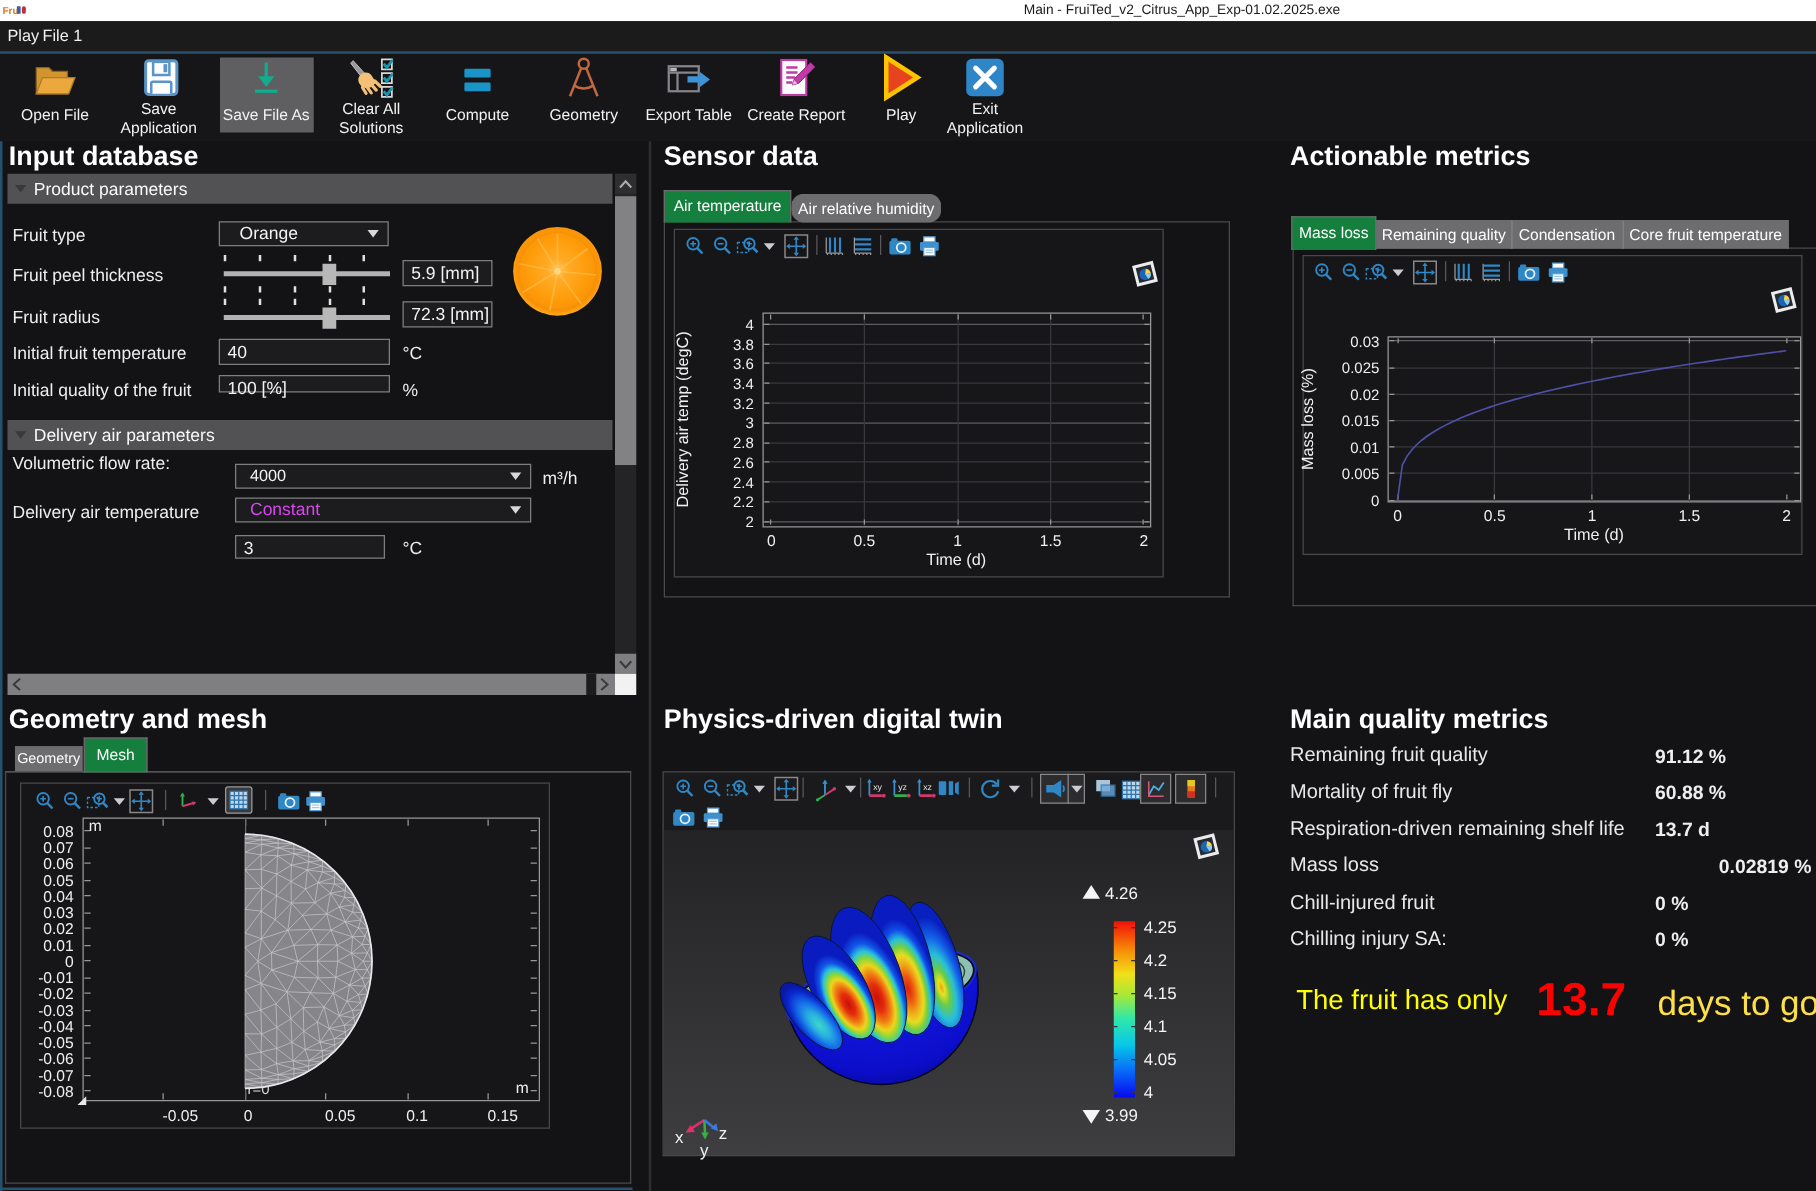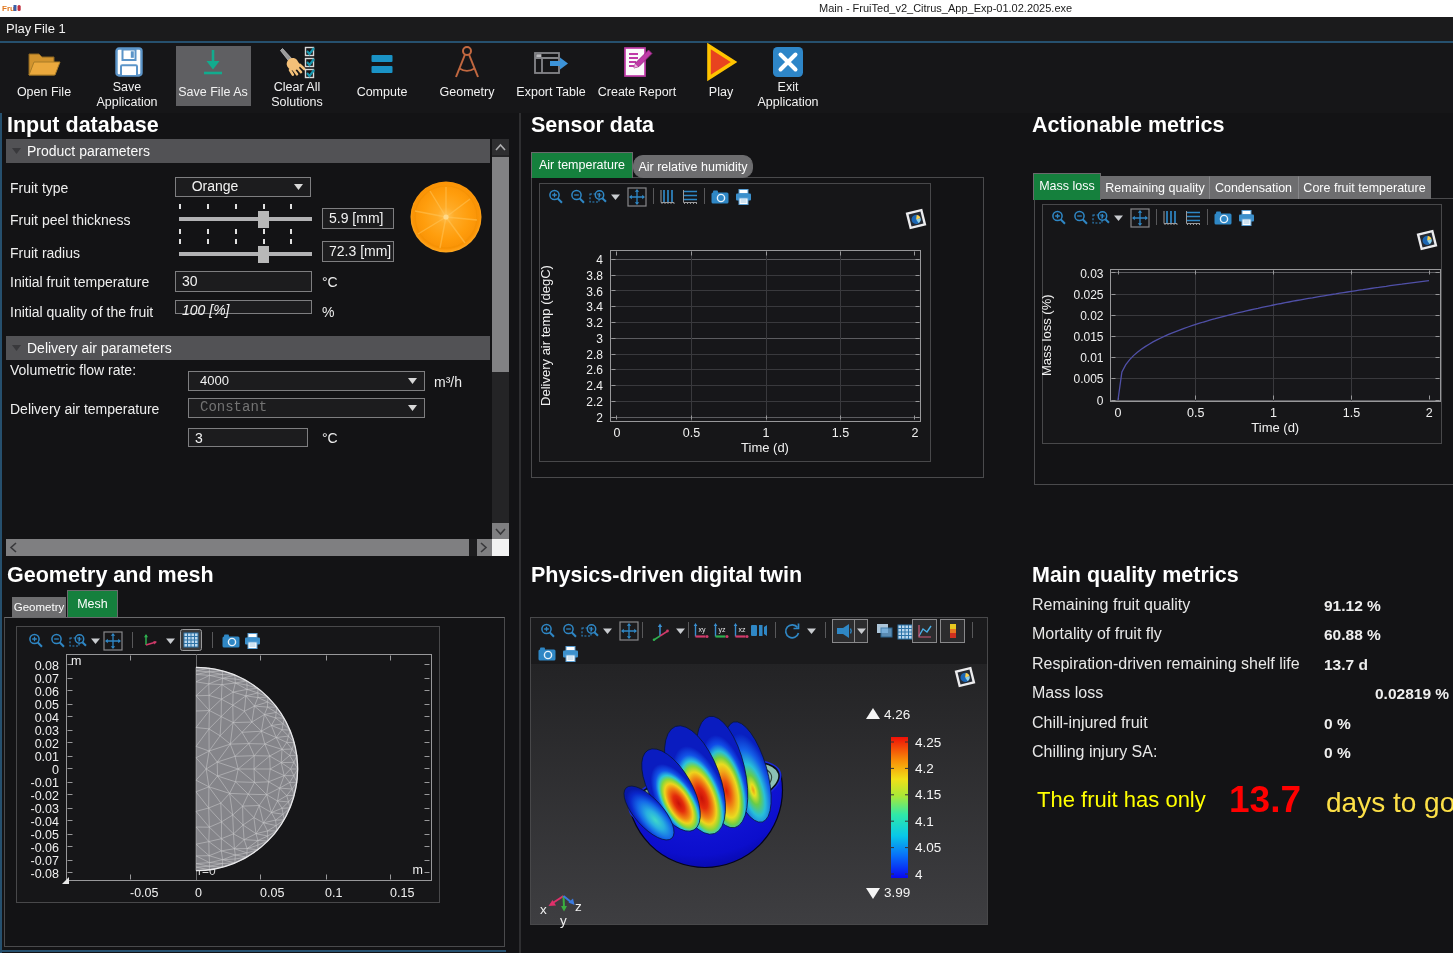--- a/index.html
+++ b/index.html
@@ -133,24 +133,24 @@
 <div class="lbl" style="left:10px;top:245px;">Fruit radius</div>
 <div class="abs" style="left:179px;top:252px;width:133px;height:4px;background:#b2b2b4;"></div>
 <div class="abs" style="left:179.4px;top:239px;width:2px;height:5px;background:#e0e0e0;"></div>
 <div class="abs" style="left:207.1px;top:239px;width:2px;height:5px;background:#e0e0e0;"></div>
 <div class="abs" style="left:234.8px;top:239px;width:2px;height:5px;background:#e0e0e0;"></div>
 <div class="abs" style="left:262.5px;top:239px;width:2px;height:5px;background:#e0e0e0;"></div>
 <div class="abs" style="left:290.2px;top:239px;width:2px;height:5px;background:#e0e0e0;"></div>
 <div class="abs" style="left:257.5px;top:245.5px;width:11px;height:17px;background:#b8b8b8;"></div>
 <div class="inp" style="left:322px;top:241px;width:72px;height:21px;">72.3 [mm]</div>
 <div class="lbl" style="left:10px;top:274px;">Initial fruit temperature</div>
-<div class="inp" style="left:175px;top:271px;width:137px;height:21px;">30</div>
+<div class="inp" style="left:175px;top:271px;width:137px;height:21px;">40</div>
 <div class="lbl" style="left:322px;top:274px;">°C</div>
 <div class="lbl" style="left:10px;top:304px;">Initial quality of the fruit</div>
-<div class="inp" style="left:175px;top:300px;width:137px;height:14px;font-style:italic;">100 [%]</div>
+<div class="inp" style="left:175px;top:300px;width:137px;height:14px;">100 [%]</div>
 <div class="lbl" style="left:322px;top:304px;">%</div>
 <svg class="abs" style="left:409px;top:180px;" width="74" height="74" viewBox="0 0 74 74">
 <defs>
       <radialGradient id="og" cx="50%" cy="48%" r="55%">
 <stop offset="0%" stop-color="#ffc257"></stop>
         <stop offset="22%" stop-color="#ffab26"></stop>
 <stop offset="60%" stop-color="#ff9d0c"></stop>
         <stop offset="85%" stop-color="#fa9306"></stop>
 <stop offset="94%" stop-color="#ffa921"></stop>
         <stop offset="100%" stop-color="#ef8c03"></stop>
@@ -170,21 +170,21 @@
 <div class="abs" style="left:27px;top:336px;height:24px;line-height:24px;font-size:14px;color:#fafafa;">Delivery air parameters</div>
 <div class="lbl" style="left:10px;top:362px;">Volumetric flow rate:</div>
 <div class="abs" style="left:188px;top:371px;width:237px;height:20px;background:#1c1c1e;border:1px solid #7e7e80;"></div>
 <div class="abs" style="left:200px;top:371px;height:20px;line-height:19px;font-size:13px;color:#f2f2f2;">4000</div>
 <svg class="abs" style="left:408px;top:378px;" width="10" height="7">
     <path d="M0 0 h9 l-4.5 6 z" fill="#d8d8d8"></path>
   </svg>
 <div class="lbl" style="left:434px;top:374px;">m³/h</div>
 <div class="lbl" style="left:10px;top:401px;">Delivery air temperature</div>
 <div class="abs" style="left:188px;top:398px;width:237px;height:20px;background:#1c1c1e;border:1px solid #7e7e80;"></div>
-<div class="abs" style="left:200px;top:398px;height:20px;line-height:19px;font-size:14px;color:#737373;font-family:Liberation Mono, monospace;">Constant</div>
+<div class="abs" style="left:200px;top:398px;height:20px;line-height:19px;font-size:14px;color:#d946ef;">Constant</div>
 <svg class="abs" style="left:408px;top:405px;" width="10" height="7">
     <path d="M0 0 h9 l-4.5 6 z" fill="#d8d8d8"></path>
   </svg>
 <div class="inp" style="left:188px;top:428px;width:120px;height:19px;">3</div>
 <div class="lbl" style="left:322px;top:430px;">°C</div>
 <div class="abs" style="left:492px;top:139px;width:17px;height:400px;background:#242426;"></div>
 <div class="abs" style="left:492px;top:139px;width:17px;height:16px;background:#2e2e30;"></div>
 <svg class="abs" style="left:495px;top:144px;" width="11" height="7">
     <path d="M1 6 L5.5 1 L10 6" stroke="#aeaeb0" stroke-width="1.6" fill="none"></path>
   </svg>

